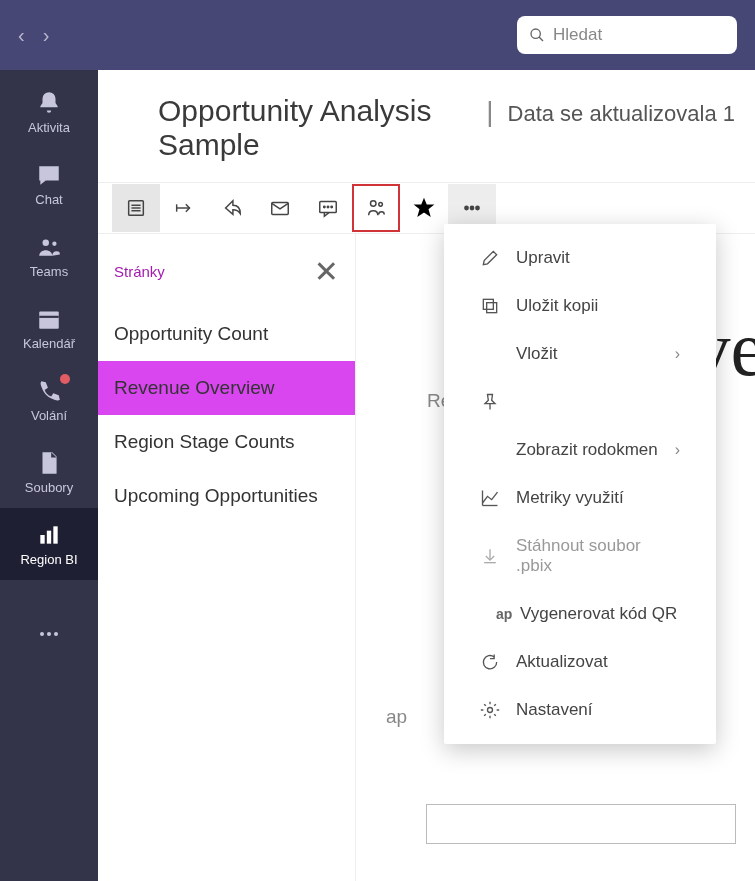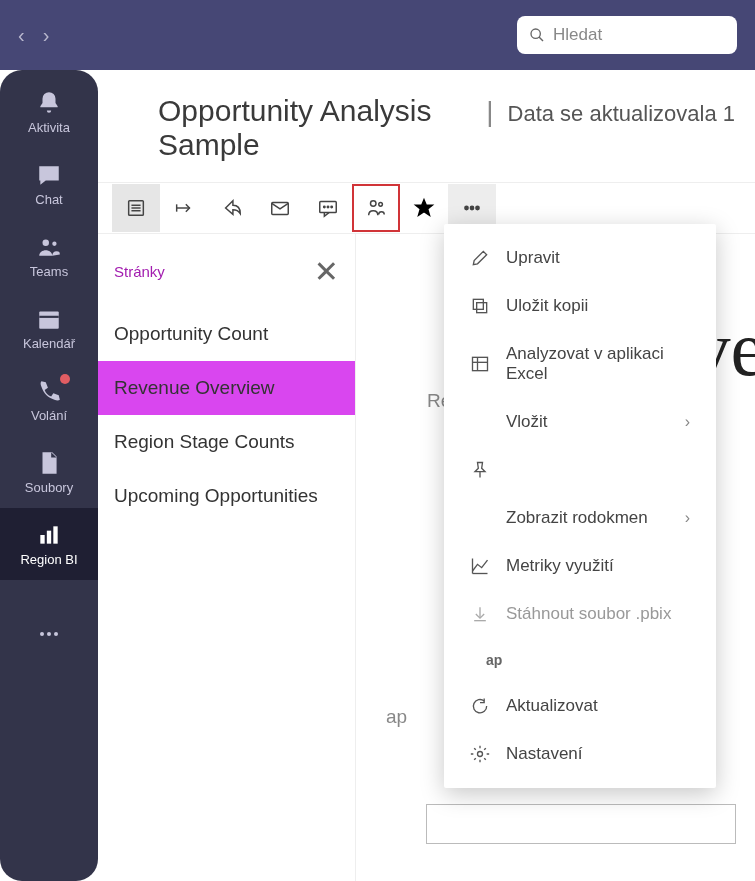--- a/index.html
+++ b/index.html
@@ -24,21 +24,20 @@
     color: #888; font-size: 17px; gap: 8px;
   }
   .search svg { width: 16px; height: 16px; stroke: #666; }
 
   .shell { display: flex; height: calc(881px - 70px); }
 
   .rail {
     width: 98px; background: #33344a;
     display: flex; flex-direction: column; align-items: center;
     padding-top: 6px;
-    border-radius: 22px;
   }
   .rail-item {
     width: 98px; height: 72px;
     display: flex; flex-direction: column; align-items: center; justify-content: center;
     gap: 4px; color: #c8c6dc; font-size: 13px;
     cursor: pointer; position: relative;
   }
   .rail-item.active { background: #1f1f33; color: #fff; }
   .rail-item svg { width: 26px; height: 26px; fill: currentColor; }
   .rail-item .badge {
@@ -113,21 +112,21 @@
   }
   .vis-box {
     position: absolute; left: 70px; top: 570px;
     width: 310px; height: 40px; border: 1px solid #bbb;
   }
 
   .ctx-menu {
     position: absolute; left: 444px; top: 224px;
     width: 272px; background: #fff;
     box-shadow: 0 6px 24px rgba(0,0,0,.22);
-    border-radius: 2px; padding: 10px 4px;
+    border-radius: 2px; padding: 10px 14px;
     z-index: 50;
   }
   .ctx-item {
     display: flex; align-items: center; gap: 16px;
     padding: 14px 22px; font-size: 17px; color: #444;
     cursor: pointer;
   }
   .ctx-item.disabled { color: #999; }
   .ctx-item .chev { margin-left: auto; font-size: 16px; color: #888; }
   .ctx-item svg { width: 20px; height: 20px; stroke: #555; fill: none; stroke-width: 1.6; flex-shrink: 0; }
@@ -311,28 +310,20 @@
     <span>Upravit</span>
   </div>
   <div class="ctx-item">
     <svg viewBox="0 0 24 24">
         <rect x="8" y="8" width="12" height="12"></rect>
         <rect x="4" y="4" width="12" height="12"></rect>
       </svg>
     <span>Uložit kopii</span>
   </div>
   <div class="ctx-item">
-    <svg viewBox="0 0 24 24">
-        <rect x="3" y="4" width="18" height="16"></rect>
-        <line x1="3" y1="10" x2="21" y2="10"></line>
-        <line x1="9" y1="4" x2="9" y2="20"></line>
-      </svg>
-    <span>Analyzovat v aplikaci Excel</span>
-  </div>
-  <div class="ctx-item">
     <span style="width:20px"></span>
     <span>Vložit</span>
     <span class="chev">›</span>
   </div>
   <div class="ctx-item">
     <svg viewBox="0 0 24 24">
         <path d="M9 3h6l-1 7 4 4H6l4-4-1-7zM12 14v7"></path>
       </svg>
   </div>
   <div class="ctx-item">
@@ -351,20 +342,21 @@
   <div class="ctx-item disabled">
     <svg viewBox="0 0 24 24">
         <line x1="12" y1="4" x2="12" y2="16"></line>
         <polyline points="7,12 12,17 17,12"></polyline>
         <line x1="5" y1="20" x2="19" y2="20"></line>
       </svg>
     <span>Stáhnout soubor .pbix</span>
   </div>
   <div class="ctx-item">
     <span class="ctx-qr">ap</span>
+    <span>Vygenerovat kód QR</span>
   </div>
   <div class="ctx-item">
     <svg viewBox="0 0 24 24">
         <path d="M20 12a8 8 0 1 1-3-6"></path>
         <polyline points="17,3 17,8 12,8" fill="none"></polyline>
       </svg>
     <span>Aktualizovat</span>
   </div>
   <div class="ctx-item">
     <svg viewBox="0 0 24 24">

